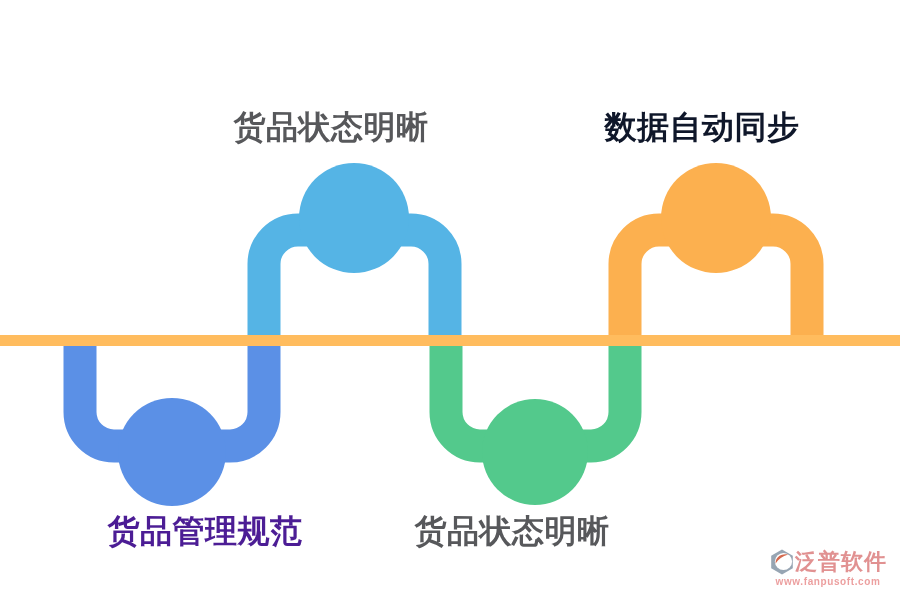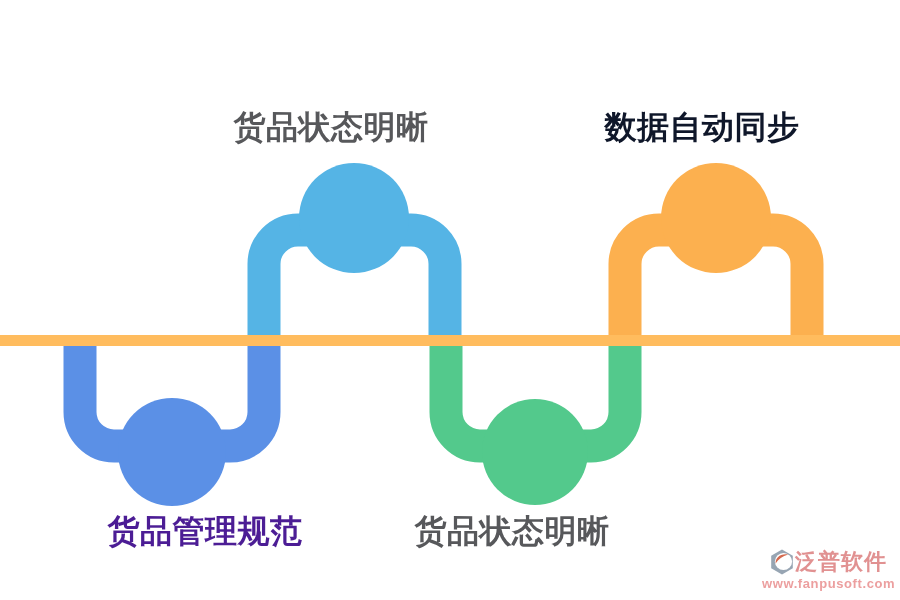--- a/index.html
+++ b/index.html
@@ -43,21 +43,21 @@
     flex: 0 0 auto;
   }
   .watermark-brand {
     font-size: 22px;
     font-weight: bold;
     letter-spacing: 1px;
     white-space: nowrap;
     line-height: 1;
   }
   .watermark-url {
-    font-size: 13px;
+    font-size: 10px;
     font-weight: bold;
     letter-spacing: 0.6px;
     white-space: nowrap;
     margin-top: 1px;
     text-align: center;
   }
 </style>
 </head>
 <body>
 

